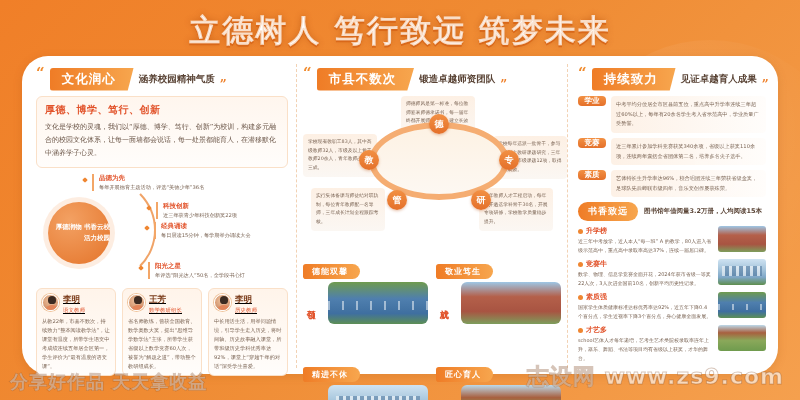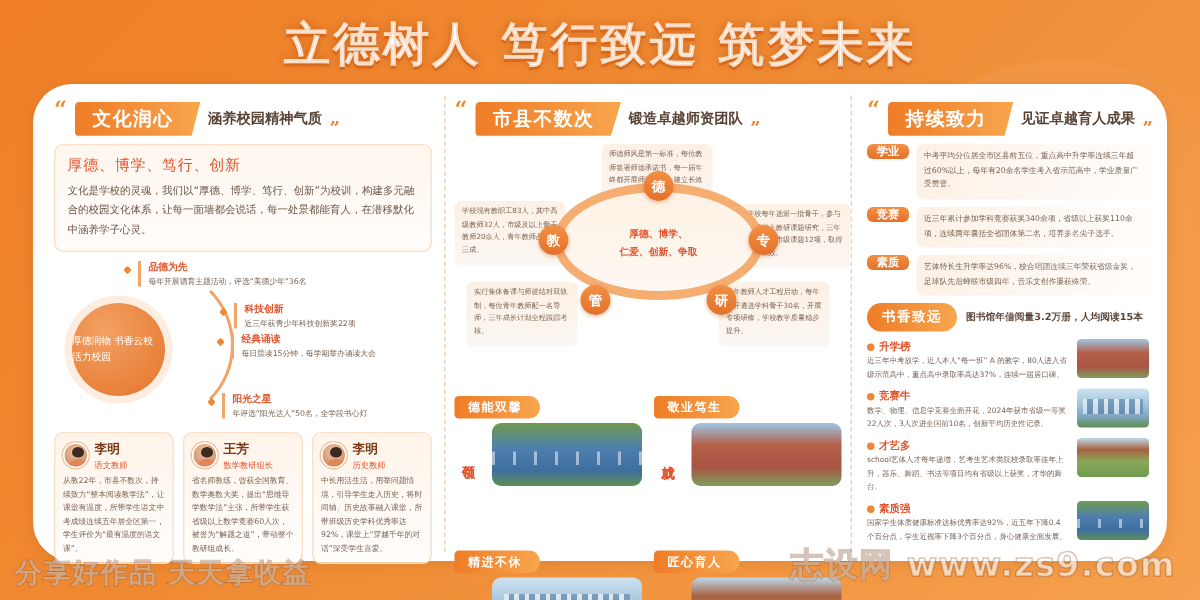--- a/index.html
+++ b/index.html
@@ -64,33 +64,33 @@
     white-space: nowrap;
   }
   .sec-sub { font-size: 9.5px; color: #5a4436; font-weight: bold; white-space: nowrap; }
 
   
   .culture-card {
     background: linear-gradient(180deg, #fff6ee, #fffdfb);
     border: 1px solid #fae0c8; border-radius: 6px;
     padding: 6px 8px 7px 8px;
   }
-  .culture-title { color: #e2542c; font-size: 10px; font-weight: normal; margin-bottom: 4px; letter-spacing: .5px;}
+  .culture-title { color: #e2542c; font-size: 10px; font-weight: bold; margin-bottom: 4px; letter-spacing: .5px;}
   .culture-body { color: #6a5547; font-size: 7px; line-height: 1.85; }
 
   .mind { position: relative; height: 110px; margin-top: 6px; }
   .mind-circle {
     position: absolute; left: 12px; top: 28px; width: 62px; height: 62px;
     border-radius: 50%;
     background: radial-gradient(circle at 35% 30%, #f3a163, #e4742a);
     box-shadow: 0 0 0 5px rgba(240,140,70,.16);
     display: flex; align-items: center; justify-content: center;
   }
   .mind-circle span {
-    color: #fff; font-size: 6.5px; line-height: 1.6; text-align: left; font-weight: normal;
+    color: #fff; font-size: 6.5px; line-height: 1.6; text-align: right; font-weight: bold;
   }
   .mind-arc {
     position: absolute; left: 44px; top: 4px; width: 76px; height: 104px;
     border: 2px solid #f6c9a0; border-color: transparent #f0a367 transparent transparent;
     border-radius: 0 60px 60px 0;
   }
   .mind-item { position: absolute; }
   .mind-item .dot {
     position: absolute; left: -9px; top: 4px; width: 4px; height: 4px;
     background: #ef8631; border-radius: 1px; transform: rotate(45deg);
@@ -104,21 +104,21 @@
   .m2 { left: 120px; top: 28px; }
   .m3 { left: 118px; top: 48px; }
   .m4 { left: 112px; top: 88px; }
 
   .teachers { display: flex; gap: 6px; margin-top: 4px; }
   .t-card {
     flex: 1; background: linear-gradient(180deg, #fff4ea, #fffdfb);
     border: 1px solid #fae0c8; border-radius: 6px; padding: 5px 5px 4px 5px;
     min-width: 0;
   }
-  .t-top { display: flex; align-items: center; gap: 4px; margin-bottom: 3px; }
+  .t-top { display: flex; align-items: flex-start; gap: 4px; margin-bottom: 3px; text-decoration: underline; }
   .t-avatar {
     width: 17px; height: 17px; border-radius: 50%; flex: none;
     background: radial-gradient(circle at 50% 35%, #f0c7a4, #c8825a);
     position: relative; overflow: hidden;
     border: 1px solid #fff; box-shadow: 0 0 0 1px #f0c49c;
   }
   .t-avatar::before {
     content: ""; position: absolute; left: 4.5px; top: 1.5px; width: 8px; height: 7.5px;
     border-radius: 50% 50% 45% 45%; background: #3c2b22;
   }
@@ -342,24 +342,20 @@
       </div>
 
       <div class="diagram">
         <div class="node-box nb-top">师德师风是第一标准，每位教师签署师德承诺书，每一届年终都开展师德考评，建立长效师德监督机制。</div>
         <div class="node-box nb-left">学校现有教职工83人，其中高级教师32人，市级及以上骨干教师20余人，青年教师占比近三成。</div>
         <div class="node-box nb-right">学校每年选派一批骨干，参与市级以上教研课题研究，三年来完成省市级课题12项，取得良好成效。</div>
         <div class="node-box nb-bl">实行集体备课与师徒结对双轨制，每位青年教师配一名导师，三年成长计划全程跟踪考核。</div>
         <div class="node-box nb-br">青年教师人才工程启动，每年公开遴选学科骨干30名，开展专项研修，学校教学质量稳步提升。</div>
 
         <div class="ring"></div>
-        <div class="ring-inner">
-          <span>厚德、博学、</span>
-          <span>仁爱、创新、争取</span>
-        </div>
 
         <div class="node n-top">德</div>
         <div class="node n-right">专</div>
         <div class="node n-br">研</div>
         <div class="node n-bl">管</div>
         <div class="node n-left">教</div>
       </div>
 
       <div class="grid4">
         <div class="g-card">
@@ -439,35 +435,35 @@
               <span class="book-title">竞赛牛</span>
             </div>
             <div class="book-d">数学、物理、信息学竞赛全面开花，2024年获市省级一等奖22人次，3人次进全国前10名，创新平均历史性记录。</div>
           </div>
           <div class="book-ph ph-build2"></div>
         </div>
         <div class="book-row">
           <div class="book-main">
             <div class="book-t">
               <span class="book-star"></span>
-              <span class="book-title">才艺多</span>
-            </div>
-            <div class="book-d">school艺体人才每年递增，艺考生艺术类院校录取率连年上升，器乐、舞蹈、书法等项目均有省级以上获奖，才华的舞台。</div>
-          </div>
-          <div class="book-ph ph-campus"></div>
+              <span class="book-title">素质强</span>
+            </div>
+            <div class="book-d">国家学生体质健康标准达标优秀率达92%，近五年下降0.4个百分点，学生近视率下降3个百分点，身心健康全面发展。</div>
+          </div>
+          <div class="book-ph ph-track"></div>
         </div>
         <div class="book-row">
           <div class="book-main">
             <div class="book-t">
               <span class="book-star"></span>
-              <span class="book-title">素质强</span>
-            </div>
-            <div class="book-d">国家学生体质健康标准达标优秀率达92%，近五年下降0.4个百分点，学生近视率下降3个百分点，身心健康全面发展。</div>
-          </div>
-          <div class="book-ph ph-track"></div>
+              <span class="book-title">才艺多</span>
+            </div>
+            <div class="book-d">school艺体人才每年递增，艺考生艺术类院校录取率连年上升，器乐、舞蹈、书法等项目均有省级以上获奖，才华的舞台。</div>
+          </div>
+          <div class="book-ph ph-campus"></div>
         </div>
       </div>
     </div>
 
   </div>
 
   <div class="wm wm-left">分享好作品 天天拿收益</div>
   <div class="wm wm-right">志设网 www.zs9.com</div>
 
 </div>

